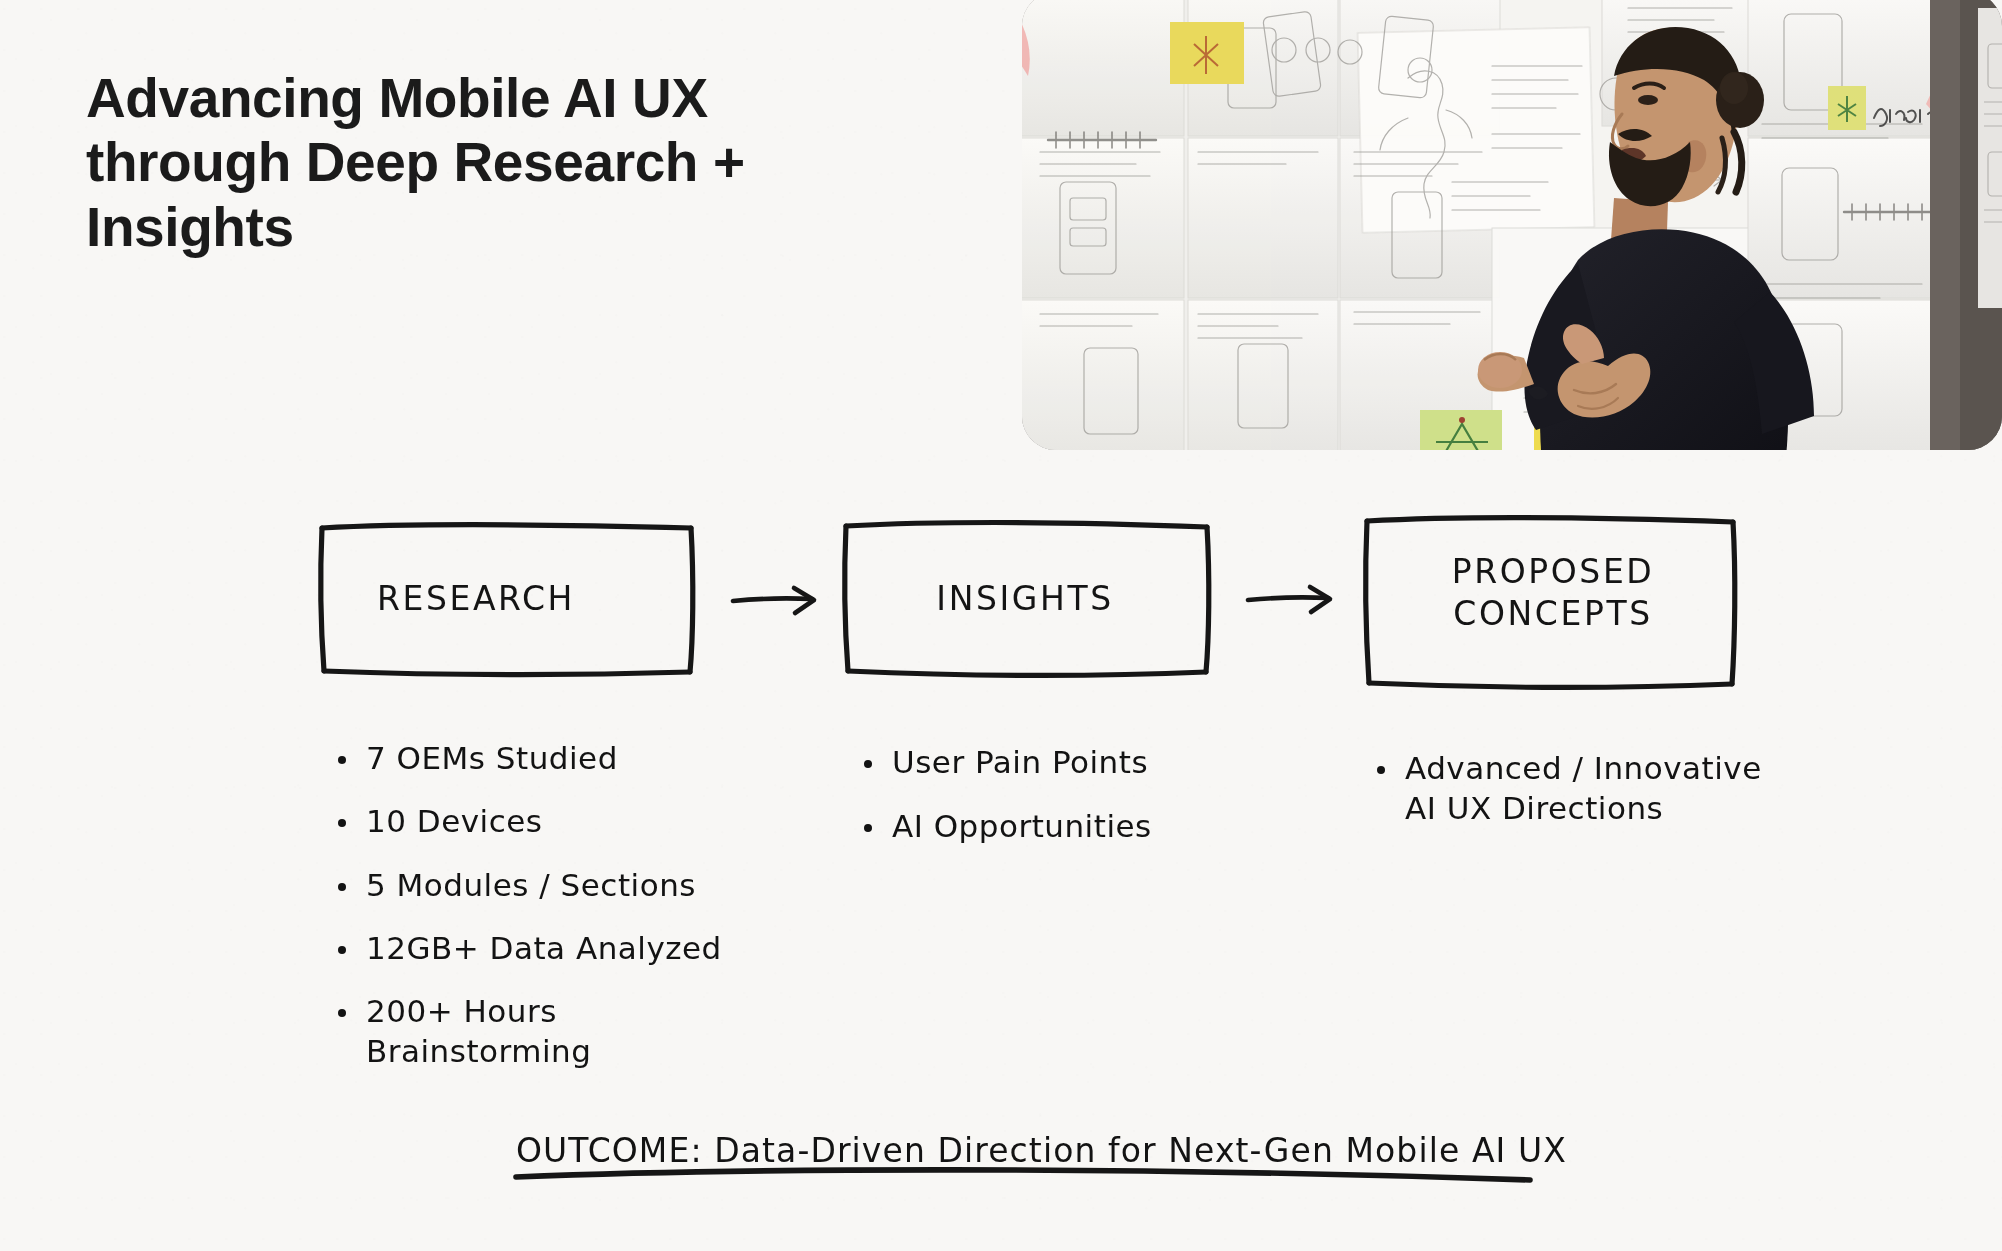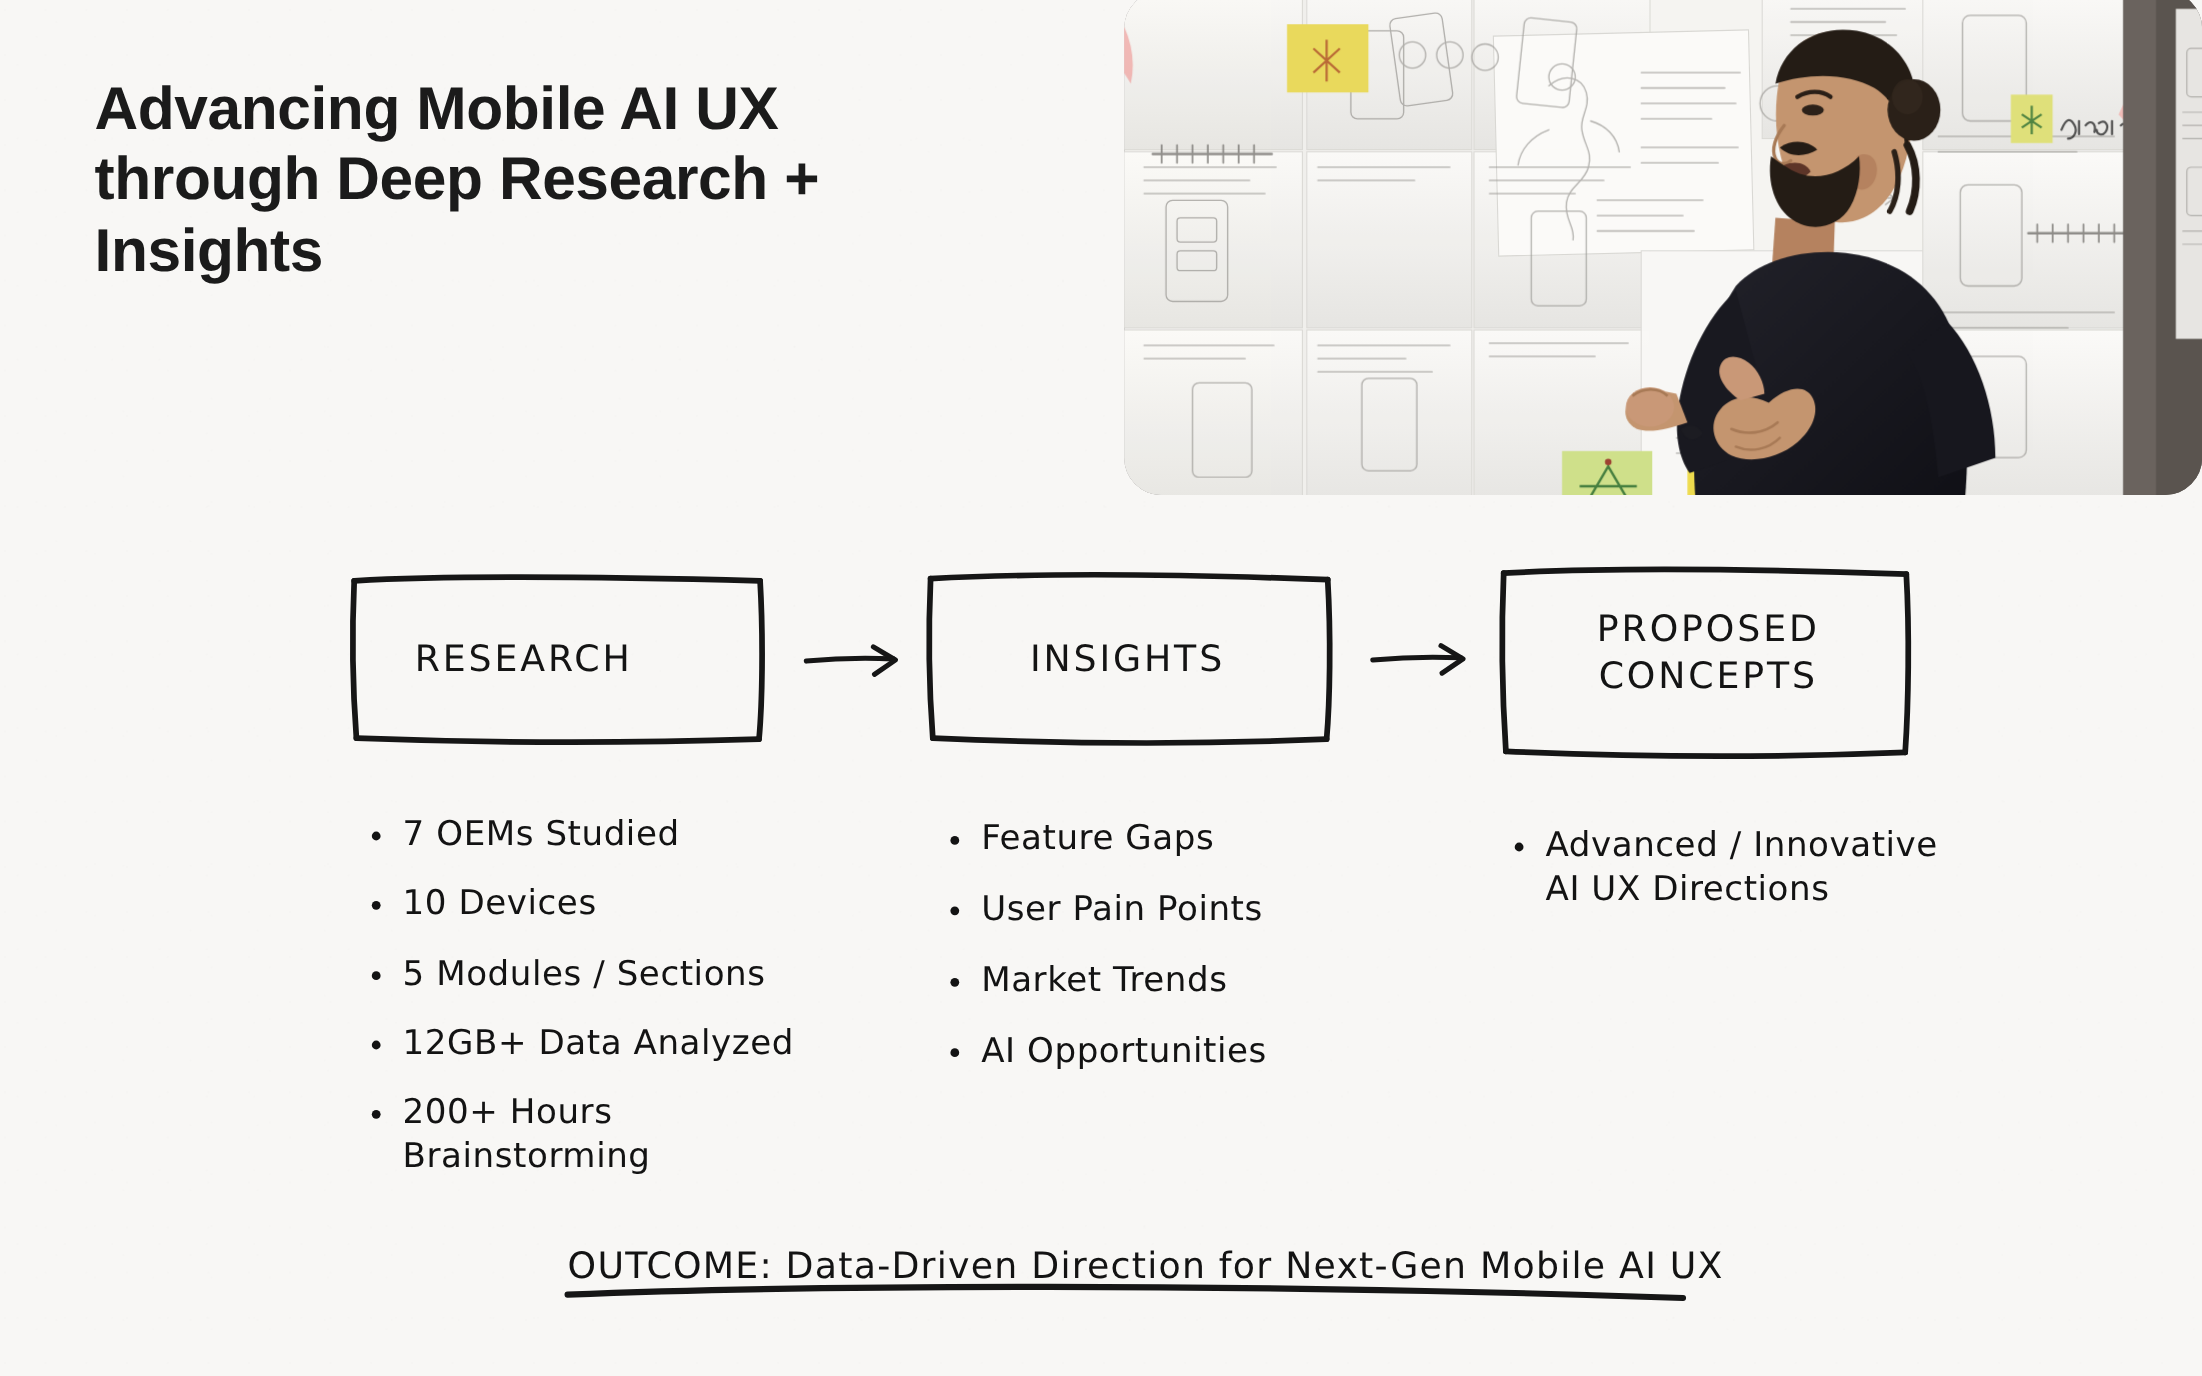--- a/index.html
+++ b/index.html
@@ -401,23 +401,21 @@
     <li>10 Devices</li>
     <li>5 Modules / Sections</li>
     <li>12GB+ Data Analyzed</li>
     <li>200+ Hours
 Brainstorming</li>
   </ul>
 </div>
 
 <div class="bullets" id="col-insights">
   <ul>
-    <li>Feature Gaps</li>
     <li>User Pain Points</li>
-    <li>Market Trends</li>
     <li>AI Opportunities</li>
   </ul>
 </div>
 
 <div class="bullets" id="col-concepts">
   <ul>
     <li>Advanced / Innovative
 AI UX Directions</li>
   </ul>
 </div>

